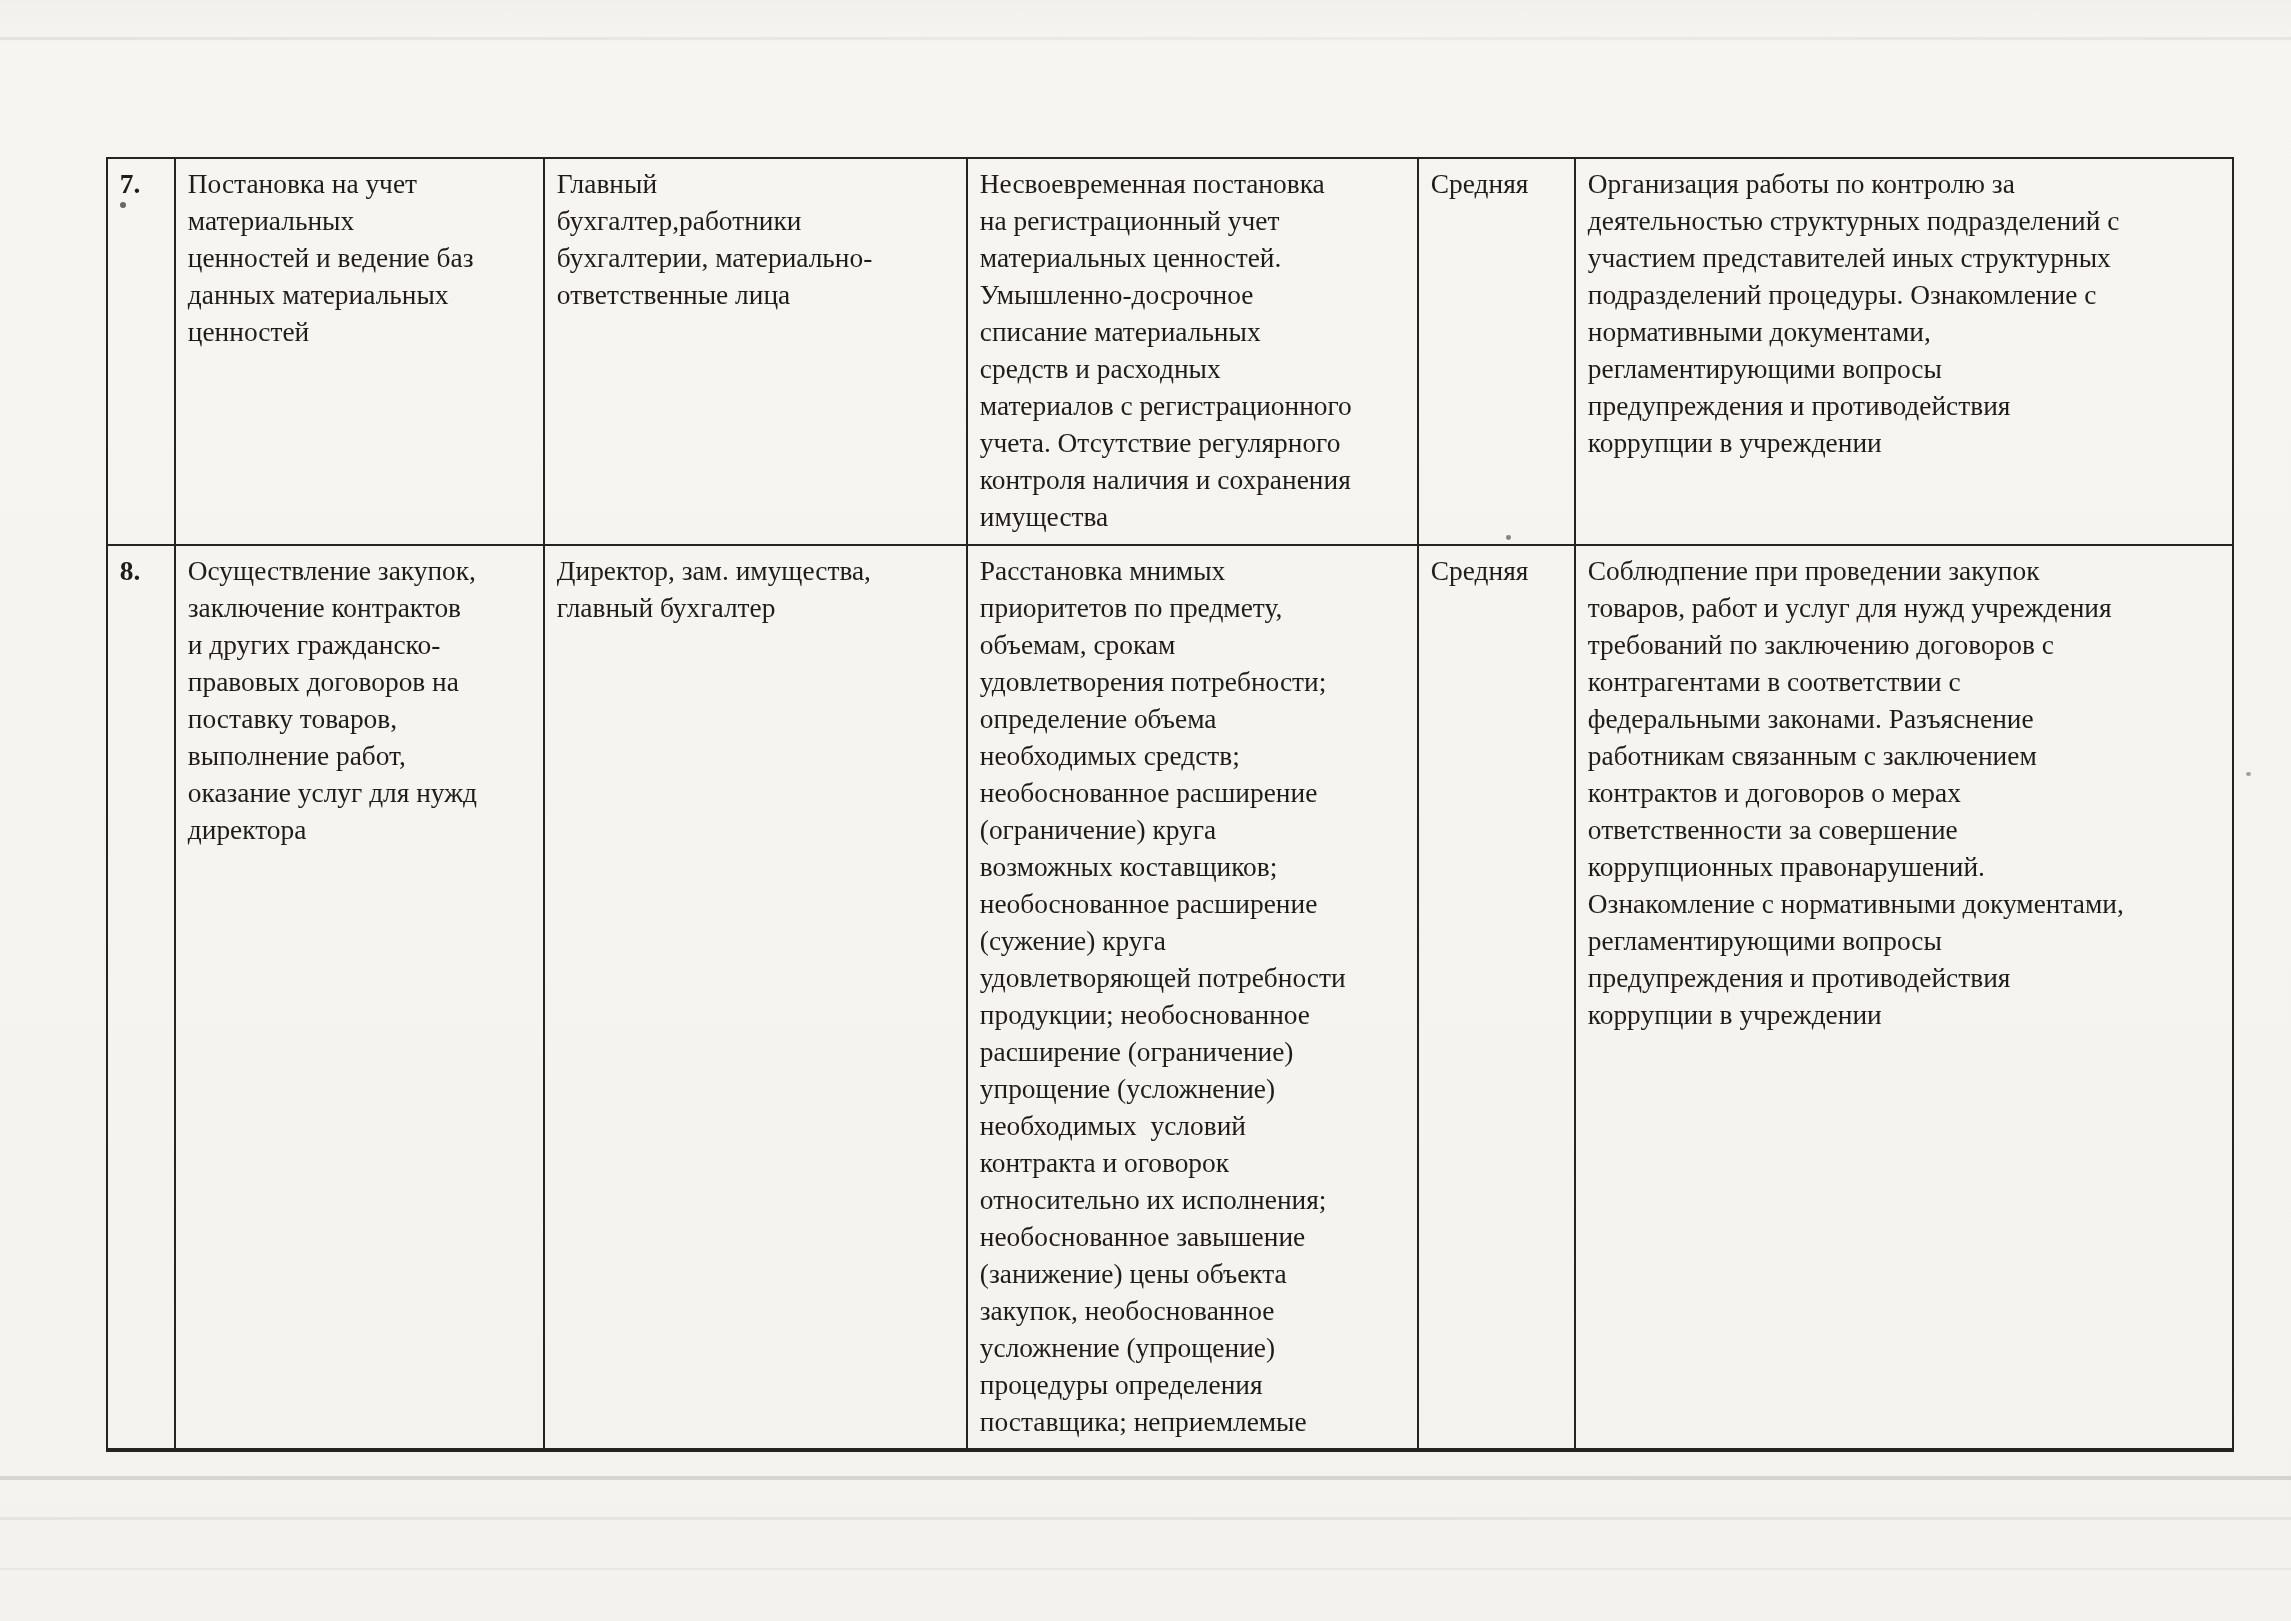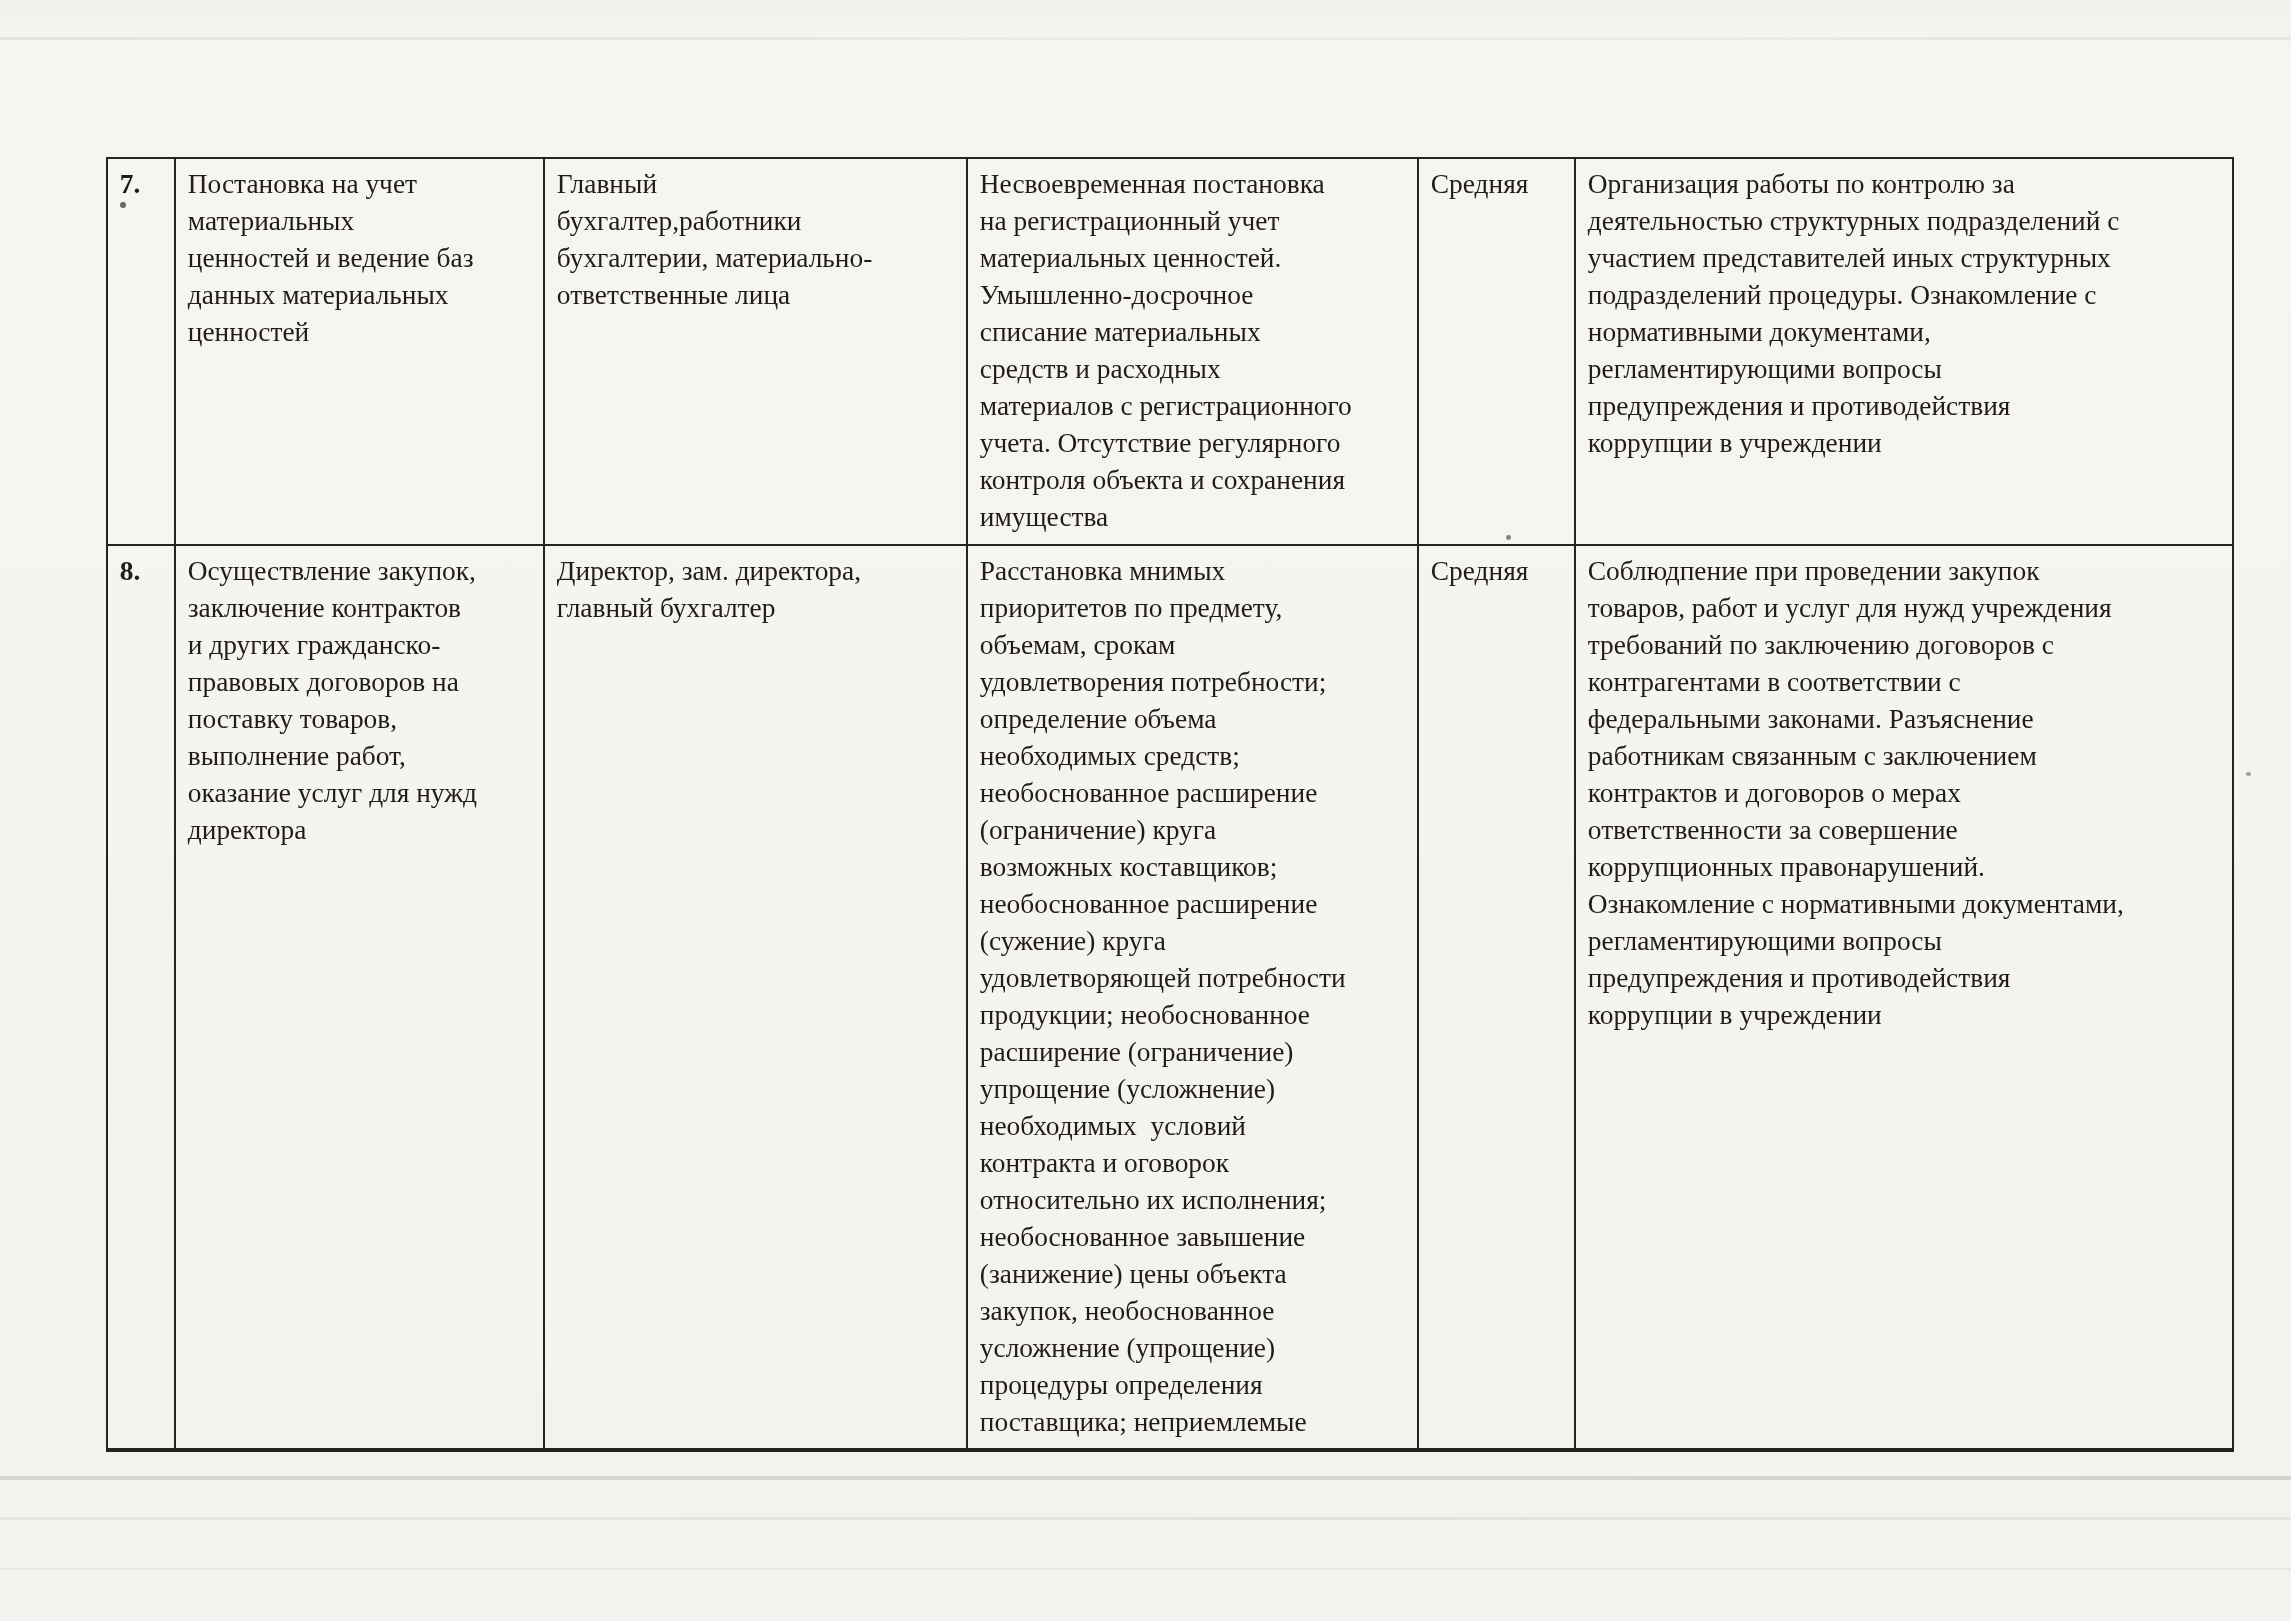--- a/index.html
+++ b/index.html
@@ -100,21 +100,21 @@
 бухгалтерии, материально-
 ответственные лица</td>
         <td class="c-risk">Несвоевременная постановка
 на регистрационный учет
 материальных ценностей.
 Умышленно-досрочное
 списание материальных
 средств и расходных
 материалов с регистрационного
 учета. Отсутствие регулярного
-контроля объекта и сохранения
+контроля наличия и сохранения
 имущества</td>
         <td class="c-level">Средняя</td>
         <td class="c-measures">Организация работы по контролю за
 деятельностью структурных подразделений с
 участием представителей иных структурных
 подразделений процедуры. Ознакомление с
 нормативными документами,
 регламентирующими вопросы
 предупреждения и противодействия
 коррупции в учреждении</td>
@@ -122,21 +122,21 @@
       <tr class="row-8">
         <td class="c-num">8.</td>
         <td class="c-process">Осуществление закупок,
 заключение контрактов
 и других гражданско-
 правовых договоров на
 поставку товаров,
 выполнение работ,
 оказание услуг для нужд
 директора</td>
-        <td class="c-persons">Директор, зам. директора,
+        <td class="c-persons">Директор, зам. имущества,
 главный бухгалтер</td>
         <td class="c-risk">Расстановка мнимых
 приоритетов по предмету,
 объемам, срокам
 удовлетворения потребности;
 определение объема
 необходимых средств;
 необоснованное расширение
 (ограничение) круга
 возможных коставщиков;

